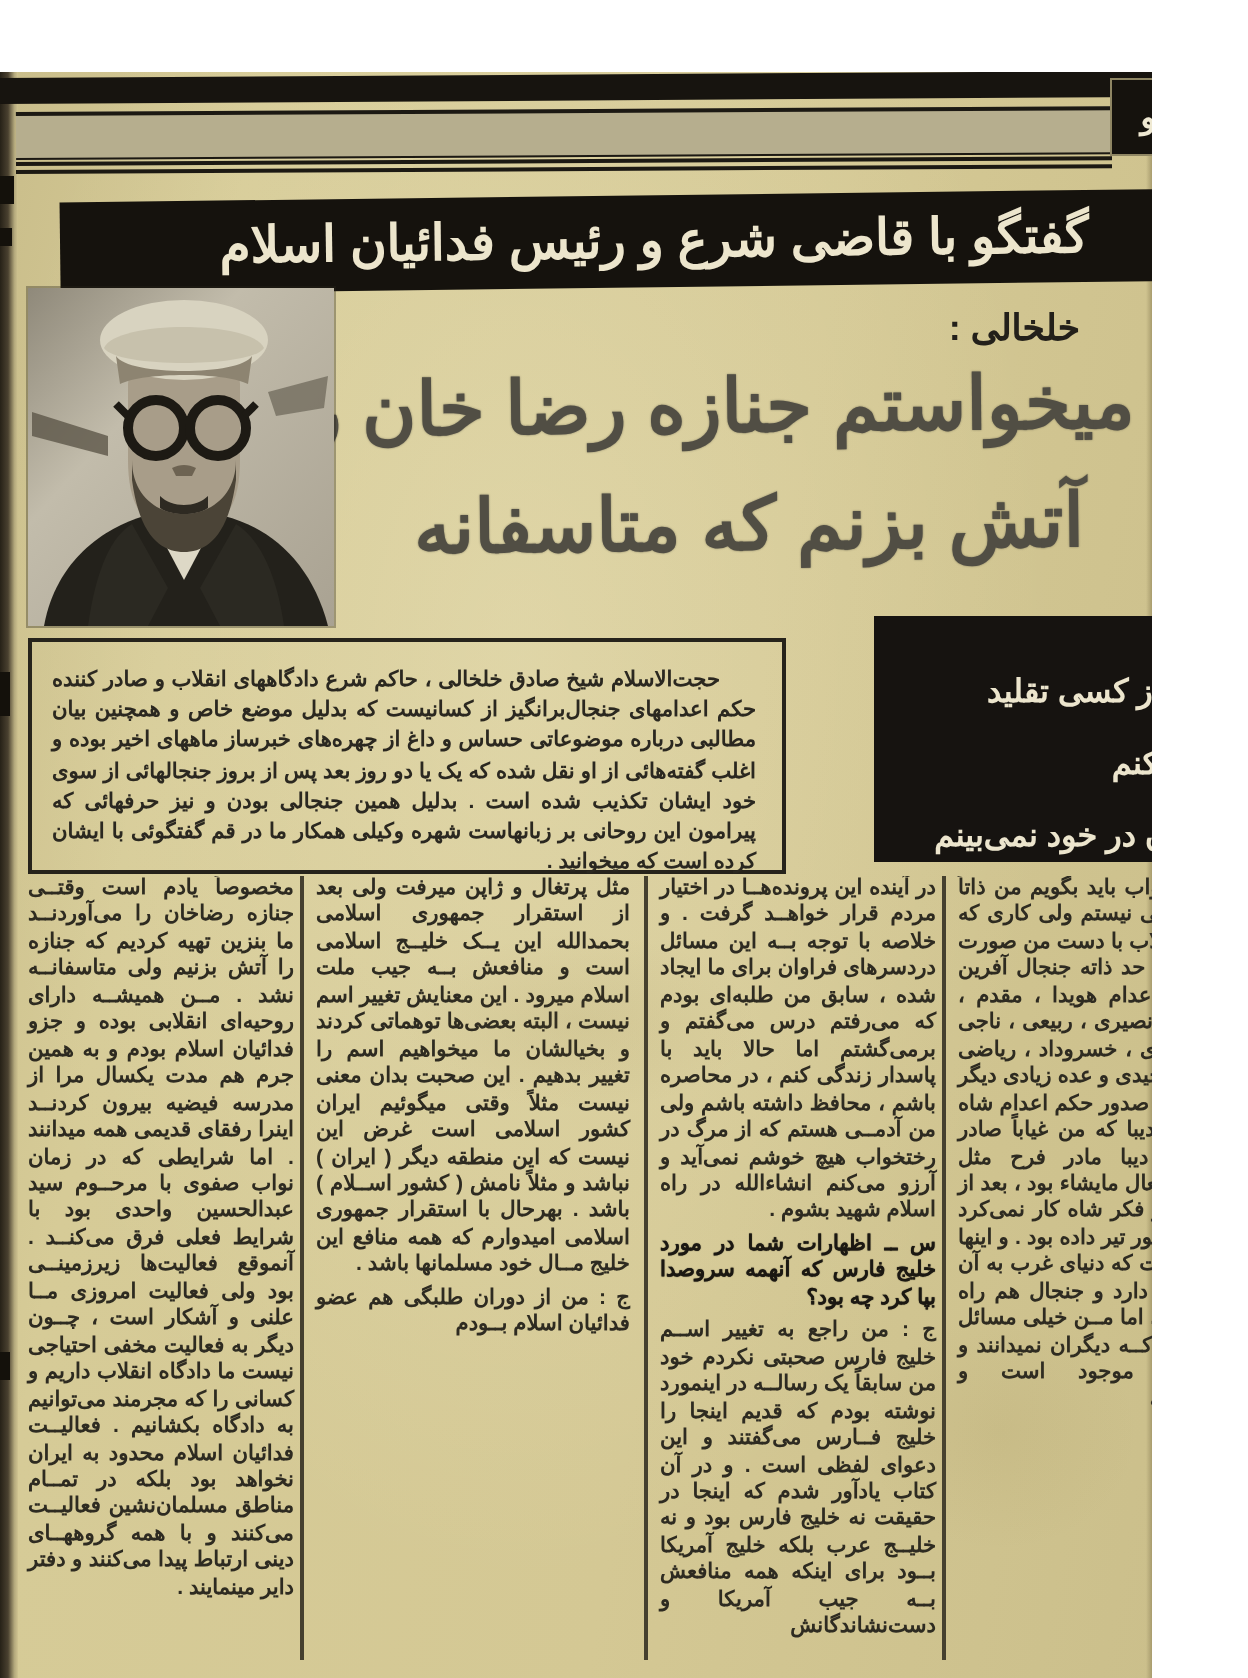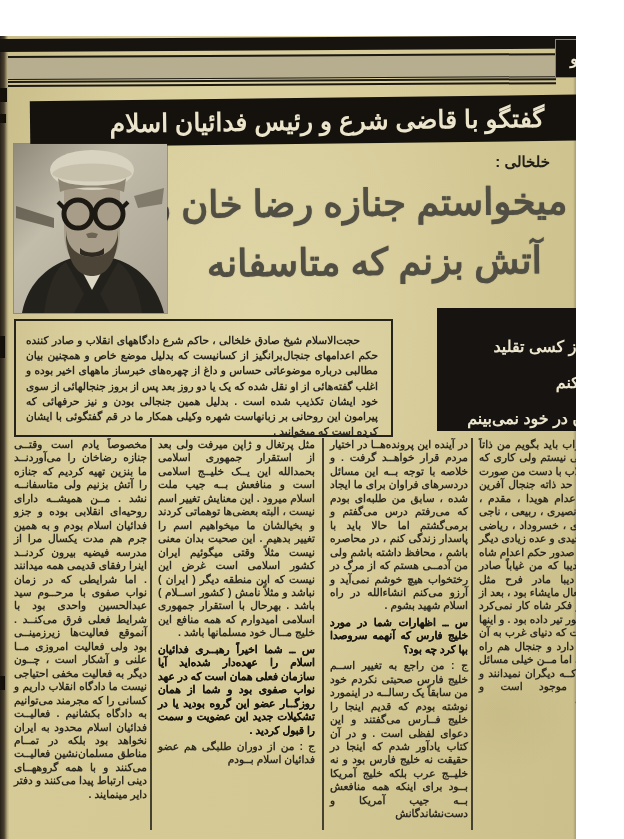--- a/index.html
+++ b/index.html
@@ -29,21 +29,21 @@
   .graybar{position:absolute;left:8px;top:20px;width:548px;height:21px;background:#b6ae8e;
     border-top:2px solid #1c1913;border-bottom:1px solid #1c1913;transform:rotate(-.3deg);transform-origin:left center;}
   .dline1{position:absolute;left:8px;top:45px;width:548px;height:2px;background:#1c1913;transform:rotate(-.3deg);transform-origin:left center;}
   .dline2{position:absolute;left:8px;top:49px;width:548px;height:2px;background:#1c1913;transform:rotate(-.3deg);transform-origin:left center;}
   .section-tag{position:absolute;left:556px;top:4px;width:66px;height:37px;background:#15120d;
     color:#efe9d2;font-weight:bold;font-size:16px;display:flex;align-items:center;justify-content:center;
     box-shadow:inset 0 0 0 2px #15120d, 0 0 0 1px #8f8663;}
   .kicker{position:absolute;left:30px;top:58px;width:594px;height:46px;background:#15120d;
     color:#ece5cc;font-weight:bold;font-size:25px;display:flex;align-items:center;justify-content:center;
     transform:rotate(-.7deg);transform-origin:right center;letter-spacing:1px;}
-  .byline{position:absolute;right:26px;top:117px;font-size:15px;font-weight:bold;color:#23201a;}
+  .byline{position:absolute;right:36px;top:117px;font-size:18px;font-weight:bold;color:#23201a;}
   .headline{position:absolute;right:8px;top:138px;width:445px;text-align:right;
     color:#514e44;font-weight:bold;font-size:37px;line-height:59px;transform:rotate(-.6deg);
     text-shadow:0 0 1px rgba(60,58,50,.6);}
   .headline .l2{padding-left:30px;padding-right:26px;}
 
   .photo{position:absolute;left:14px;top:108px;width:153px;height:169px;background:#b8b2a1;
     box-shadow:0 0 0 1px rgba(40,36,26,.35);}
   .pullquote{position:absolute;left:437px;top:272px;width:181px;height:123px;background:#161310;
     color:#ece5cd;font-weight:bold;font-size:16px;line-height:36px;padding:21px 12px 0 8px;
     box-sizing:border-box;text-align:right;}
@@ -149,21 +149,20 @@
       <div class="col col-0">
         <p class="a">ج : در جواب باید بگویم من ذاتاً آدم جنجالی نیستم ولی کاری که بعد از انقلاب با دست من صورت گرفته فی حد ذاته جنجال آفرین بود مثل اعدام هویدا ، مقدم ، پاکروان ، نصیری ، ربیعی ، ناجی ، خلعت‌بری ، خسروداد ، ریاضی ، علامه وحیدی و عده زیادی دیگر یا همچنین صدور حکم اعدام شاه و فرح و دیبا که من غیاباً صادر کردم و دیبا مادر فرح مثل دخترش فعال مایشاء بود ، بعد از اینکه دیگر فکر شاه کار نمی‌کرد او هم دستور تیر داده بود . و اینها چیزهائیست که دنیای غرب به آن توجه زیاد دارد و جنجال هم راه می‌اندازد . اما مــن خیلی مسائل را میدانم کــه دیگران نمیدانند و پرونده‌ها موجود است و انشاءاللــه</p>
       </div>
       <div class="col col-1">
         <p class="a">در آینده این پرونده‌هــا در اختیار مردم قرار خواهــد گرفت . و خلاصه با توجه بــه این مسائل دردسرهای فراوان برای ما ایجاد شده ، سابق من طلبه‌ای بودم که می‌رفتم درس می‌گفتم و برمی‌گشتم اما حالا باید با پاسدار زندگی کنم ، در محاصره باشم ، محافظ داشته باشم ولی من آدمــی هستم که از مرگ در رختخواب هیچ خوشم نمی‌آید و آرزو می‌کنم انشاءالله در راه اسلام شهید بشوم .</p>
         <p class="q">س ــ اظهارات شما در مورد خلیج فارس که آنهمه سروصدا بپا کرد چه بود؟</p>
         <p class="a">ج : من راجع به تغییر اســم خلیج فارس صحبتی نکردم خود من سابقاً یک رسالــه در اینمورد نوشته بودم که قدیم اینجا را خلیج فــارس می‌گفتند و این دعوای لفظی است . و در آن کتاب یادآور شدم که اینجا در حقیقت نه خلیج فارس بود و نه خلیــج عرب بلکه خلیج آمریکا بــود برای اینکه همه منافعش بــه جیب آمریکا و دست‌نشاندگانش</p>
       </div>
       <div class="col col-2">
         <p class="a">مثل پرتغال و ژاپن میرفت ولی بعد از استقرار جمهوری اسلامی بحمدالله این یــک خلیــج اسلامی است و منافعش بــه جیب ملت اسلام میرود . این معنایش تغییر اسم نیست ، البته بعضی‌ها توهماتی کردند و بخیالشان ما میخواهیم اسم را تغییر بدهیم . این صحبت بدان معنی نیست مثلاً وقتی میگوئیم ایران کشور اسلامی است غرض این نیست که این منطقه دیگر ( ایران ) نباشد و مثلاً نامش ( کشور اســلام ) باشد . بهرحال با استقرار جمهوری اسلامی امیدوارم که همه منافع این خلیج مــال خود مسلمانها باشد .</p>
-        <p class="q">س ــ شما اخیراً رهبــری فدائیان اسلام را عهده‌دار شده‌اید آیا سازمان فعلی همان است که در عهد نواب صفوی بود و شما از همان روزگــار عضو این گروه بودید یا در تشکیلات جدید این عضویت و سمت را قبول کردید .</p>
         <p class="a">ج : من از دوران طلبگی هم عضو فدائیان اسلام بــودم</p>
       </div>
       <div class="col col-3">
         <p class="a">مخصوصاً یادم است وقتــی جنازه رضاخان را می‌آوردنــد ما بنزین تهیه کردیم که جنازه را آتش بزنیم ولی متاسفانــه نشد . مــن همیشــه دارای روحیه‌ای انقلابی بوده و جزو فدائیان اسلام بودم و به همین جرم هم مدت یکسال مرا از مدرسه فیضیه بیرون کردنــد اینرا رفقای قدیمی همه میدانند . اما شرایطی که در زمان نواب صفوی با مرحــوم سید عبدالحسین واحدی بود با شرایط فعلی فرق می‌کنــد . آنموقع فعالیت‌ها زیرزمینــی بود ولی فعالیت امروزی مــا علنی و آشکار است ، چــون دیگر به فعالیت مخفی احتیاجی نیست ما دادگاه انقلاب داریم و کسانی را که مجرمند می‌توانیم به دادگاه بکشانیم . فعالیــت فدائیان اسلام محدود به ایران نخواهد بود بلکه در تمــام مناطق مسلمان‌نشین فعالیــت می‌کنند و با همه گروههــای دینی ارتباط پیدا می‌کنند و دفتر دایر مینمایند .</p>
       </div>
     </div>
   <div class="rule r1"></div>
   <div class="rule r2"></div>
   <div class="rule r3"></div>
 

